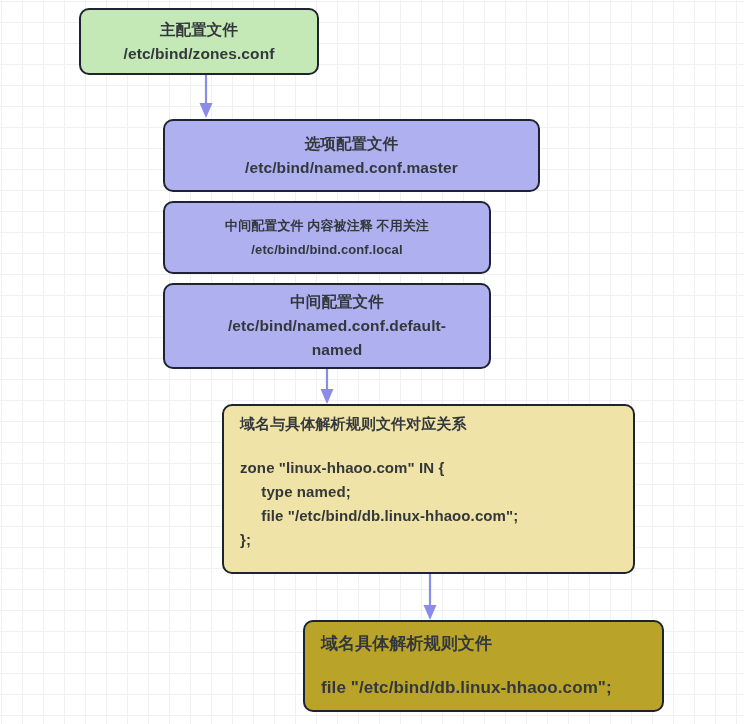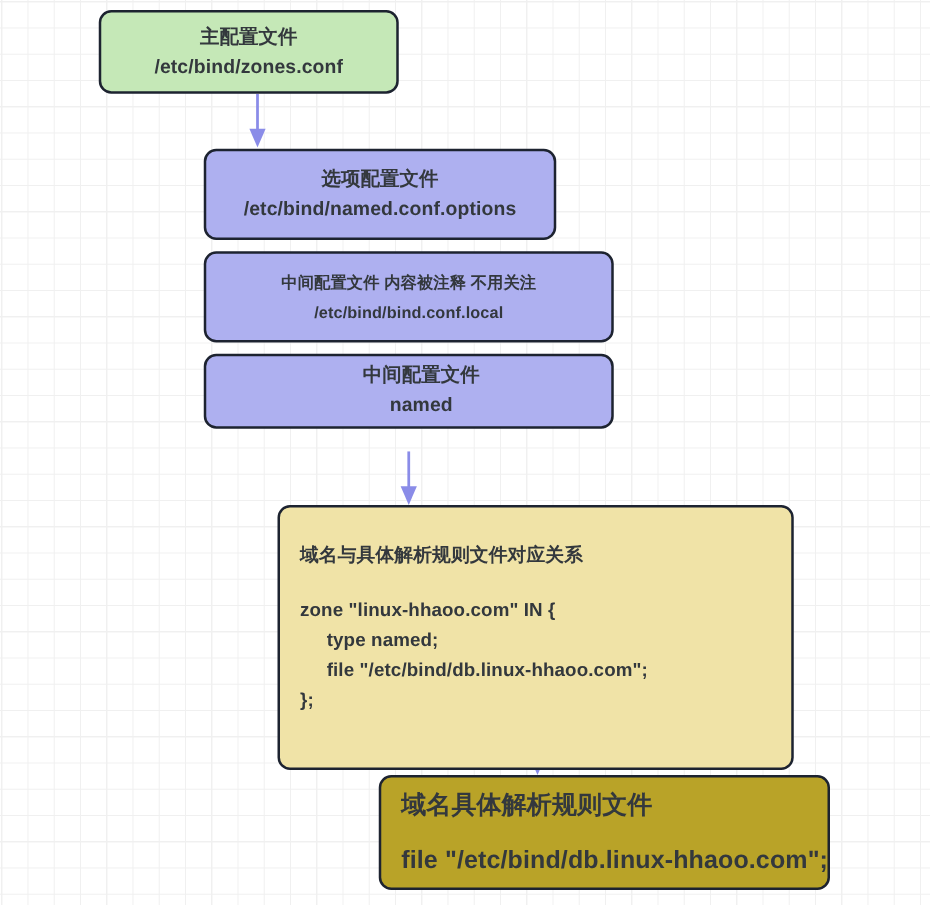--- a/index.html
+++ b/index.html
@@ -56,50 +56,50 @@
   .leftal   { align-items: flex-start; text-align: left; }
 
   
   #node-main {
     left: 79px;  top: 8px;   width: 240px; height: 67px;
     background: #c5e8b7;
     font-size: 15.5px;
     line-height: 24px;
   }
   #node-options {
-    left: 163px; top: 119px; width: 282px; height: 73px;
+    left: 163px; top: 119px; width: 377px; height: 73px;
     background: #aeb0f0;
     font-size: 15.5px;
     line-height: 24px;
   }
   #node-local {
     left: 163px; top: 201px; width: 328px; height: 73px;
     background: #aeb0f0;
     font-size: 13px;
     line-height: 24px;
   }
   #node-defaultzones {
-    left: 163px; top: 283px; width: 328px; height: 60px;
+    left: 163px; top: 283px; width: 328px; height: 86px;
     background: #aeb0f0;
     font-size: 15.5px;
     line-height: 24px;
     padding-left: 20px;
   }
   #node-zone {
-    left: 222px; top: 404px; width: 413px; height: 212px;
+    left: 222px; top: 404px; width: 413px; height: 170px;
     background: #f0e3a7;
     font-size: 15px;
     line-height: 24px;
     padding: 14px 0 29px 16px;
   }
   #node-zone .title { margin-bottom: 20px; }
   #node-zonefile {
     left: 303px; top: 620px; width: 361px; height: 92px;
     background: #b9a328;
-    font-size: 20px;
+    font-size: 17px;
     line-height: 24px;
     padding: 12px 0 12px 16px;
   }
   #node-zonefile .title { margin-bottom: 20px; }
 
   
   .arrow {
     position: absolute;
   }
   .arrow svg { display: block; }
@@ -130,30 +130,31 @@
     </svg>
   </div>
 
   <div class="node centered" id="node-main">
     <span class="line">主配置文件</span>
     <span class="line">/etc/bind/zones.conf</span>
   </div>
 
   <div class="node centered" id="node-options">
     <span class="line">选项配置文件</span>
-    <span class="line">/etc/bind/named.conf.options</span>
+    <span class="line">/etc/bind/named.conf.master</span>
   </div>
 
   <div class="node centered" id="node-local">
     <span class="line">中间配置文件 内容被注释 不用关注</span>
     <span class="line">/etc/bind/bind.conf.local</span>
   </div>
 
   <div class="node centered" id="node-defaultzones">
     <span class="line">中间配置文件</span>
+    <span class="line">/etc/bind/named.conf.default-</span>
     <span class="line">named</span>
   </div>
 
   <div class="node leftal" id="node-zone">
     <span class="line title">域名与具体解析规则文件对应关系</span>
     <span class="line">zone "linux-hhaoo.com" IN {</span>
     <span class="line">     type named;</span>
     <span class="line">     file "/etc/bind/db.linux-hhaoo.com";</span>
     <span class="line">};</span>
   </div>

